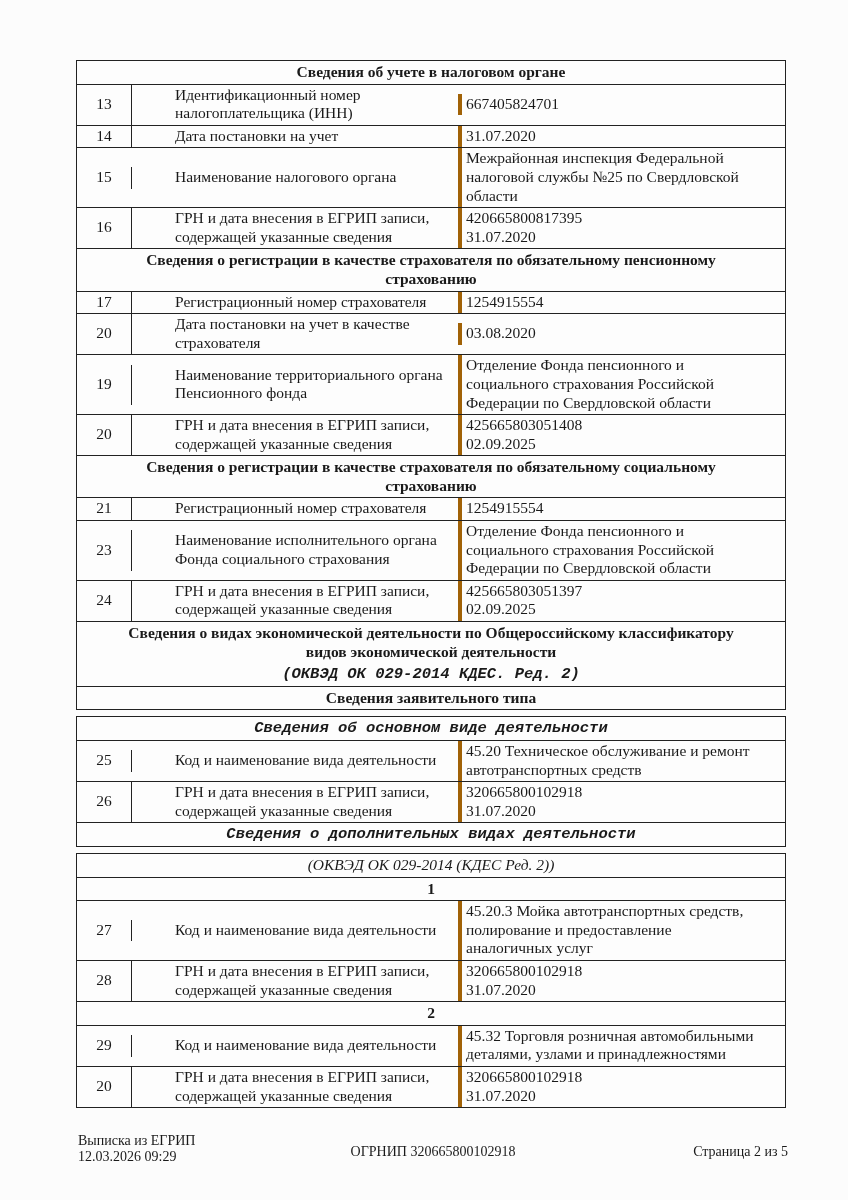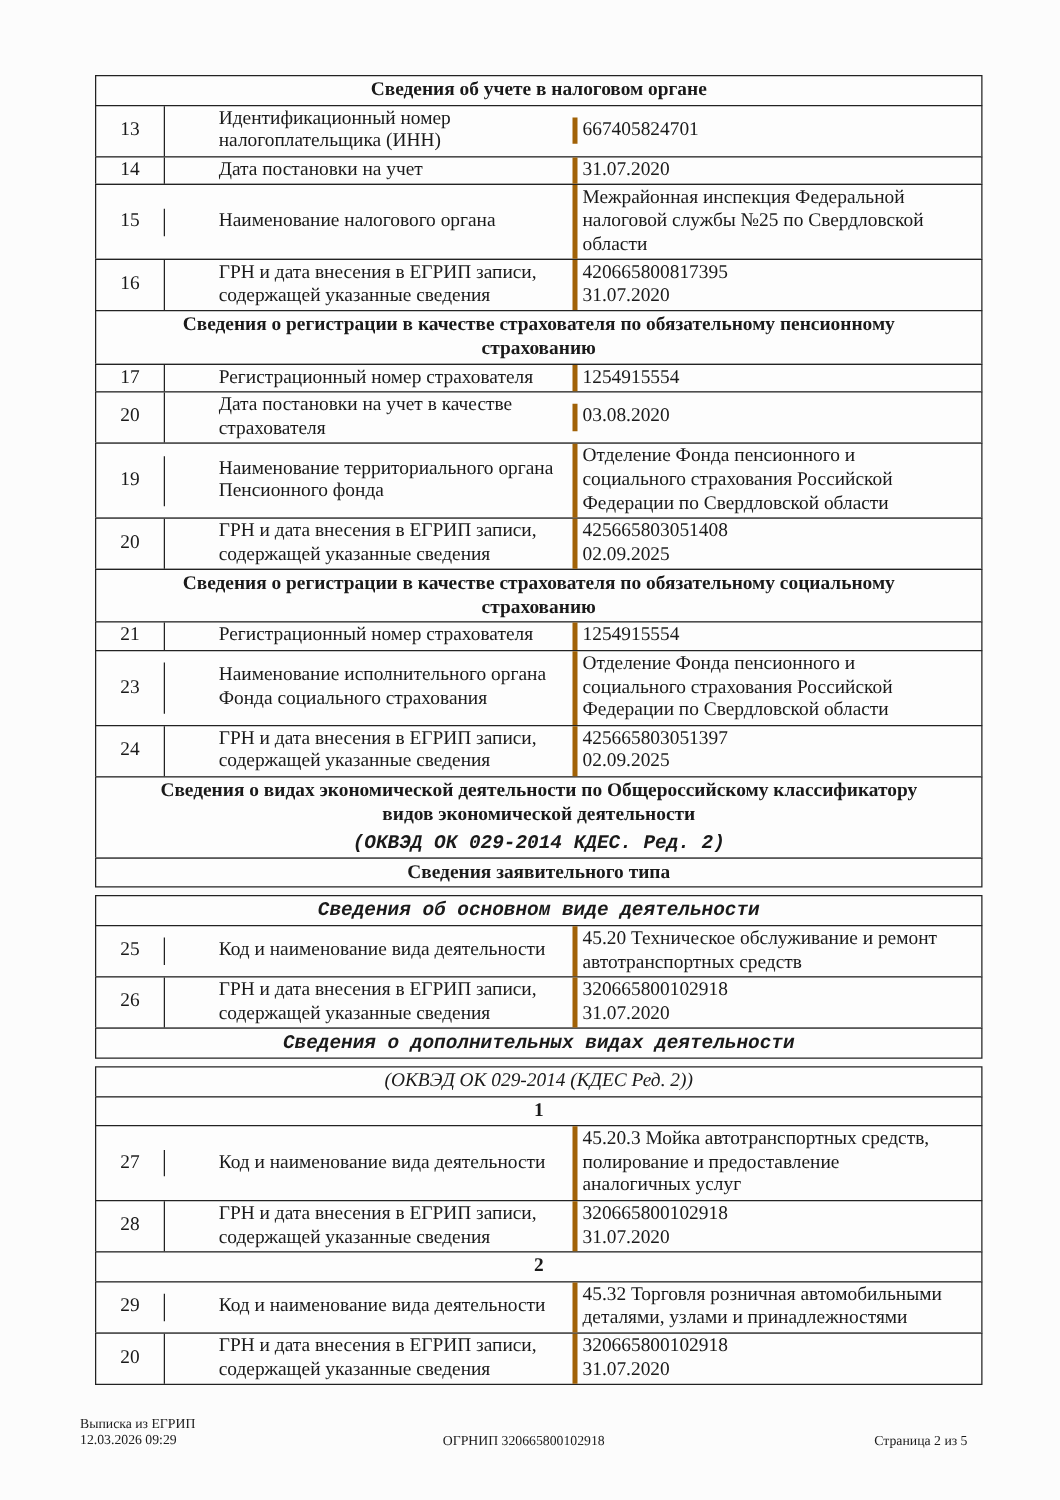--- a/index.html
+++ b/index.html
@@ -61,25 +61,25 @@
     border-left: 1px solid #222;
     padding-left: 43px;
   }
   .cell.value {
     flex: 1 1 auto;
     border-left: 4px solid #a16207;
   }
 
   .page-footer {
     position: absolute;
-    left: 64px;
+    left: 78px;
     top: 1133px;
     width: 710px;
     height: 28px;
-    font-size: 11px;
+    font-size: 14px;
     line-height: 1.15;
   }
   .footer-left {
     position: absolute;
     left: 0;
     top: 0;
   }
   .footer-center {
     position: absolute;
     left: 50%;

